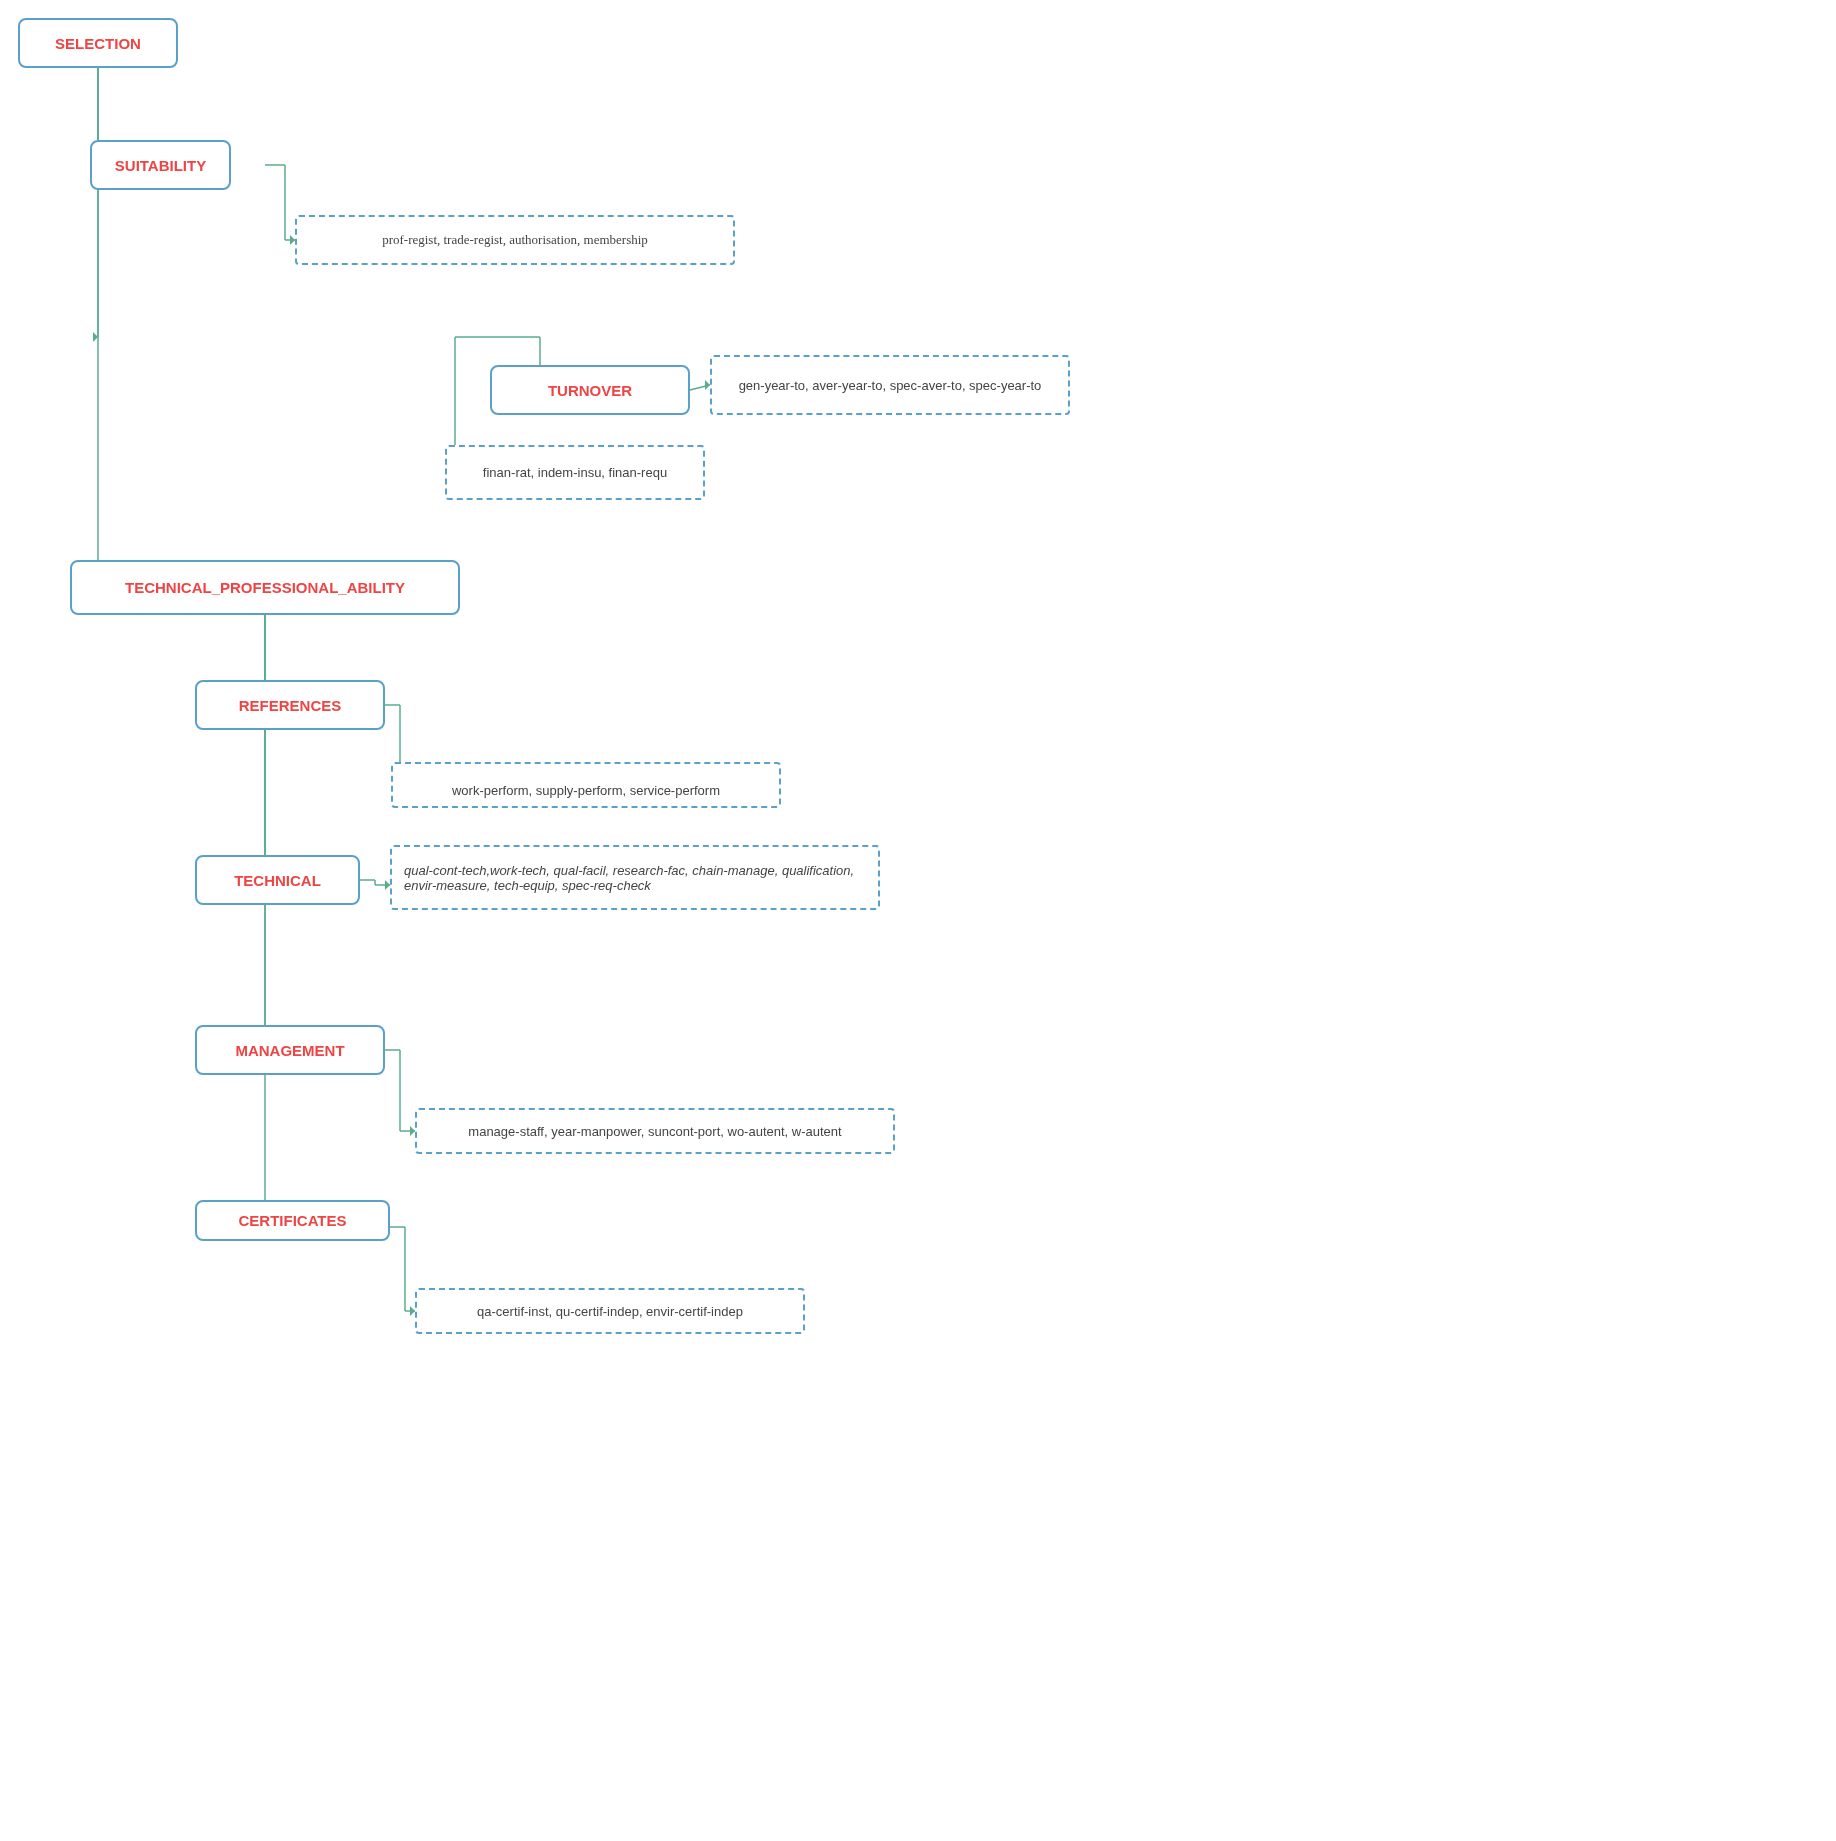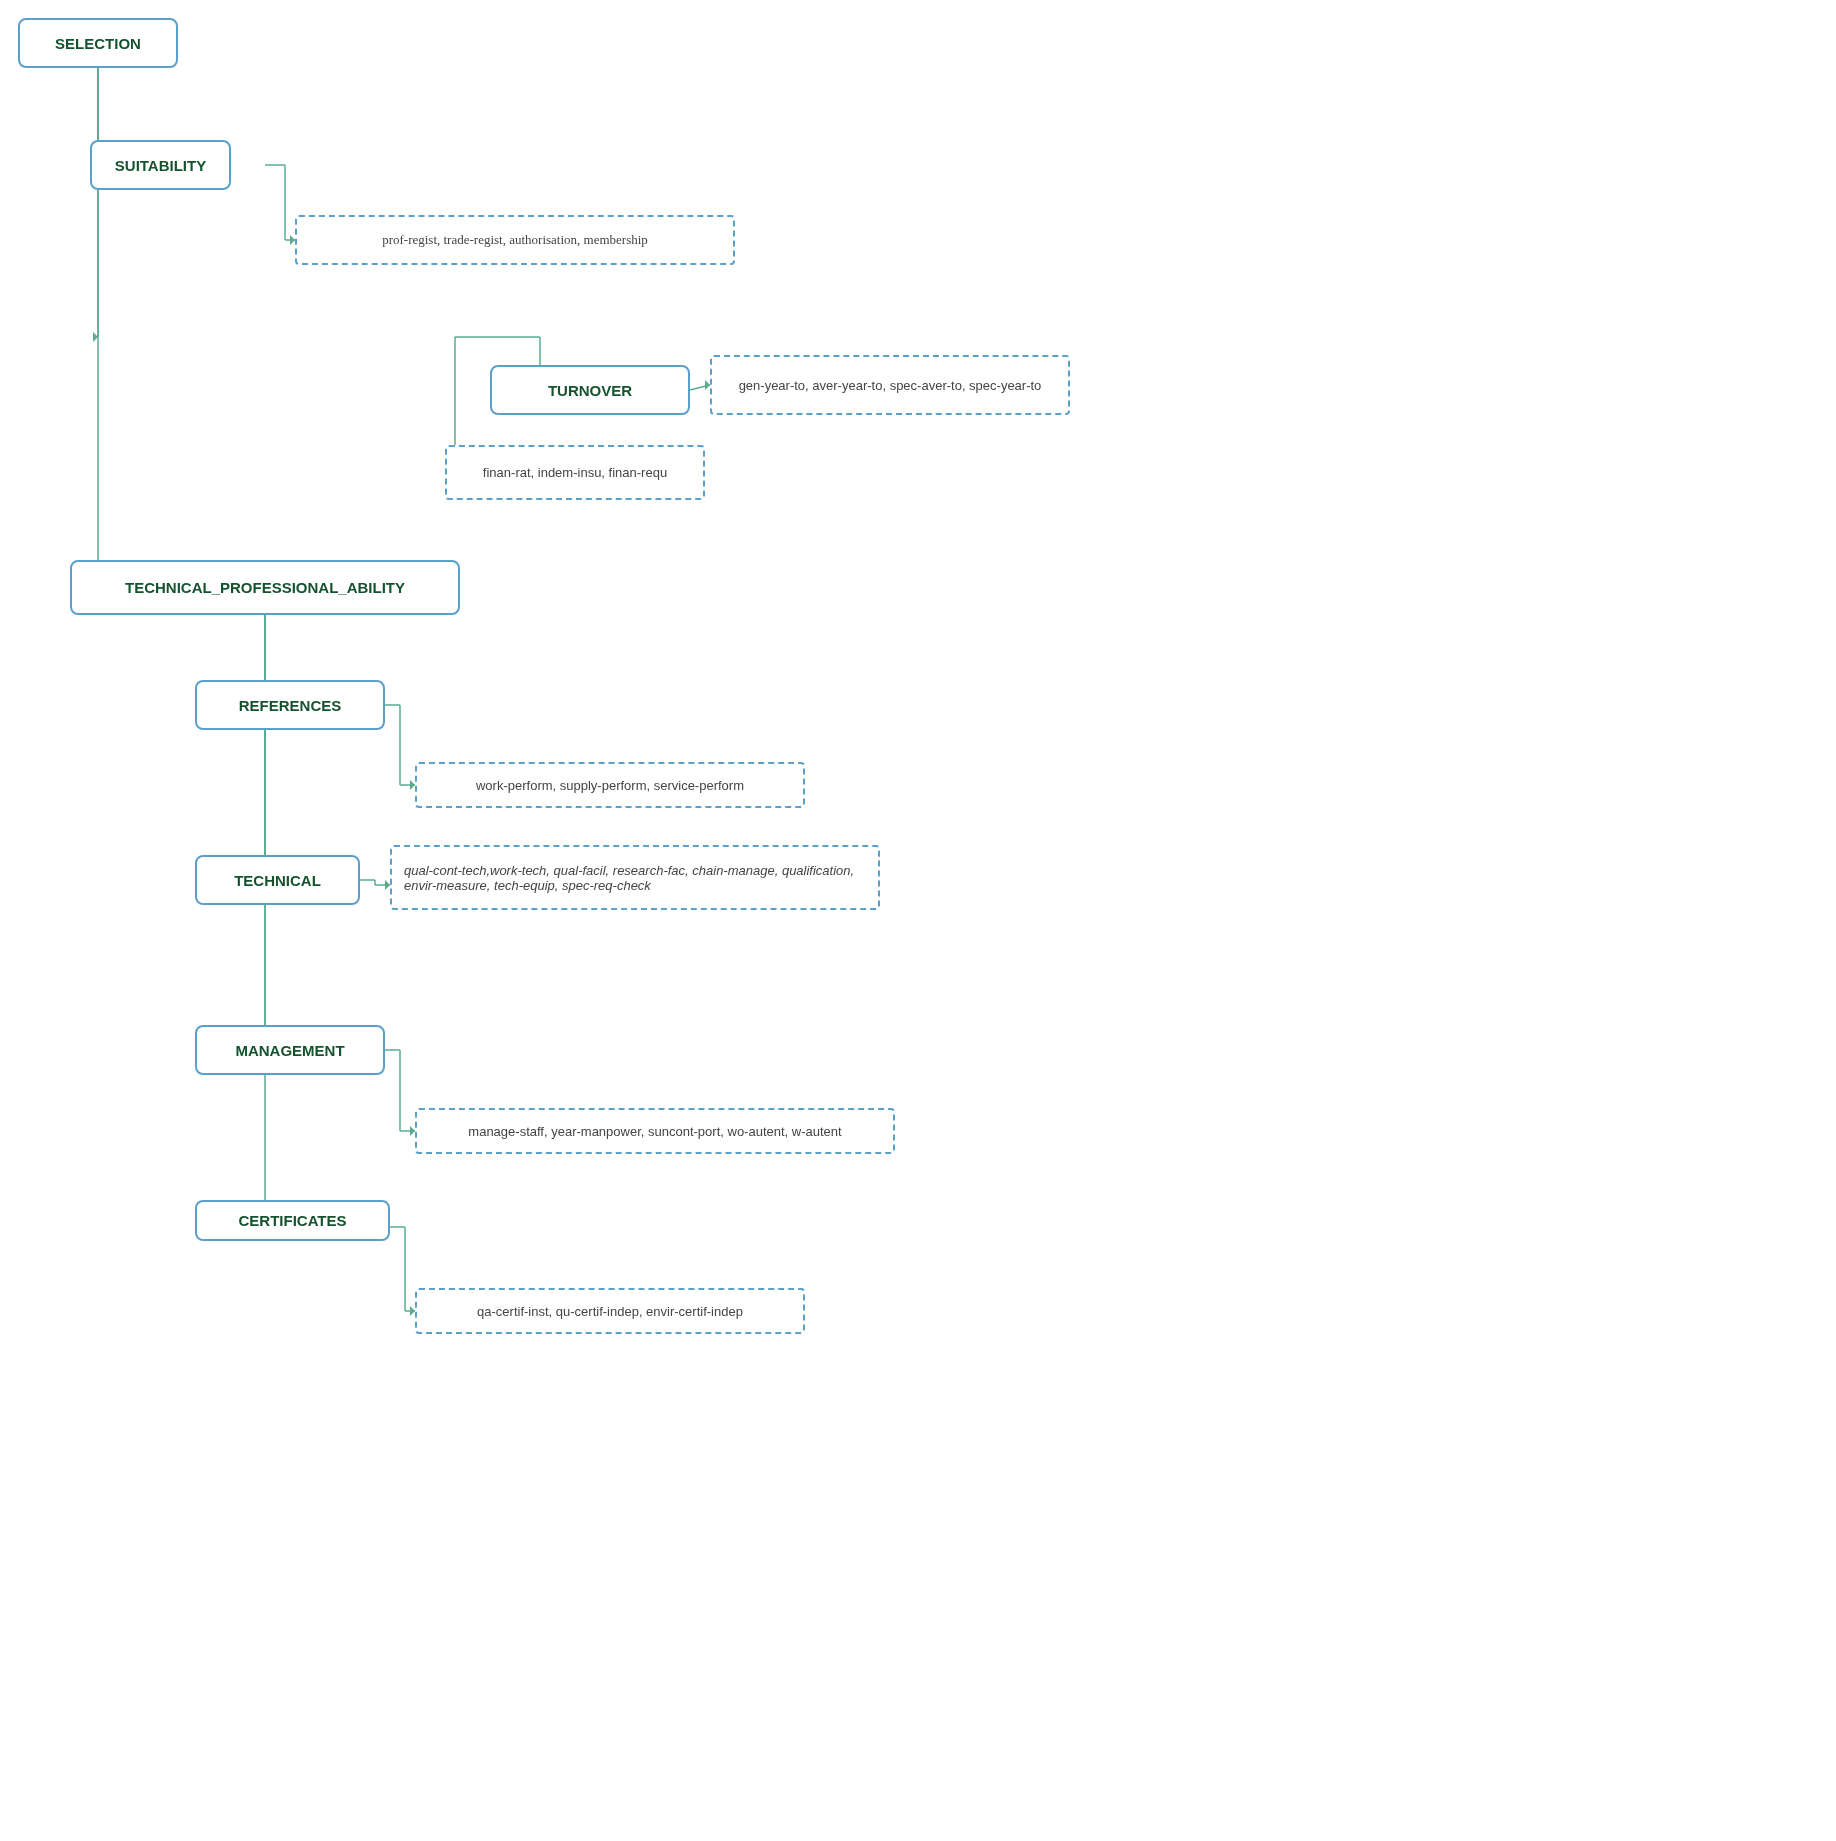--- a/index.html
+++ b/index.html
@@ -21,21 +21,21 @@
     .node {
       position: absolute;
       border: 2px solid #5aa0c8;
       border-radius: 8px;
       background: #fff;
       display: flex;
       align-items: center;
       justify-content: center;
       font-weight: bold;
       font-size: 15px;
-      color: #14532d;
+      color: #ef4444;
       text-align: right;
       padding: 8px 14px;
     }
     .node-dashed {
       position: absolute;
       border: 2px dashed #5aa0c8;
       border-radius: 4px;
       background: #fff;
       display: flex;
       align-items: center;
@@ -160,21 +160,21 @@
   </div>
 
   <div class="node" style="left:70px; top:560px; width:390px; height:55px;">
     <span>TECHNICAL_PROFESSIONAL_ABILITY</span>
   </div>
 
   <div class="node" style="left:195px; top:680px; width:190px; height:50px;">
     <span>REFERENCES</span>
   </div>
 
-  <div class="node-dashed" style="left:415px; top:762px; width:390px; height:46px;">
+  <div class="node-dashed" style="left:391px; top:762px; width:390px; height:46px;align-items:flex-end;">
     <span>work-perform, supply-perform, service-perform</span>
   </div>
 
   <div class="node" style="left:195px; top:855px; width:165px; height:50px;">
     <span>TECHNICAL</span>
   </div>
 
   <div class="node-dashed" style="left:390px; top:845px; width:490px; height:65px;font-style:italic;">
     <span>qual-cont-tech,work-tech, qual-facil, research-fac, chain-manage, qualification, envir-measure, tech-equip, spec-req-check</span>
   </div>

